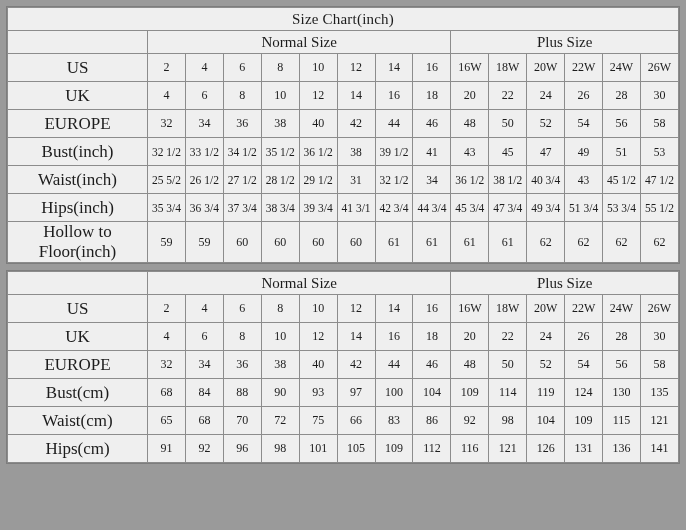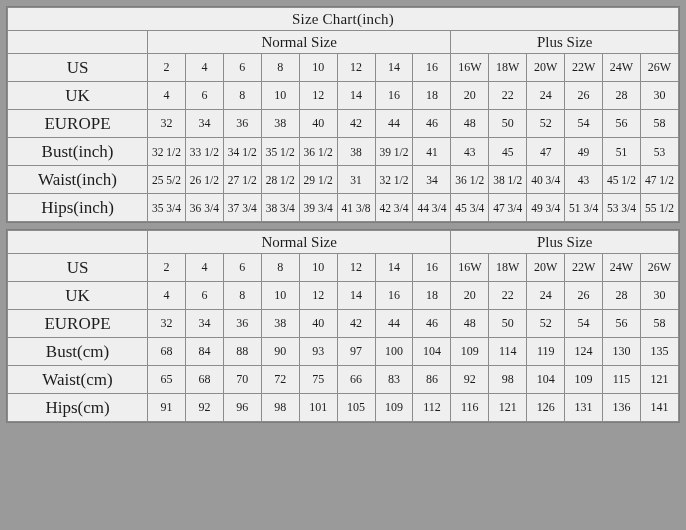--- a/index.html
+++ b/index.html
@@ -185,31 +185,48 @@
           <td class="val-cell small">47 1/2</td>
         </tr>
 
         <tr>
           <td class="label-cell">Hips(inch)</td>
           <td class="val-cell small">35 3/4</td>
           <td class="val-cell small">36 3/4</td>
           <td class="val-cell small">37 3/4</td>
           <td class="val-cell small">38 3/4</td>
           <td class="val-cell small">39 3/4</td>
-          <td class="val-cell small">41 3/8</td>
+          <td class="val-cell small">41 3/1</td>
           <td class="val-cell small">42 3/4</td>
           <td class="val-cell small">44 3/4</td>
           <td class="val-cell small">45 3/4</td>
           <td class="val-cell small">47 3/4</td>
           <td class="val-cell small">49 3/4</td>
           <td class="val-cell small">51 3/4</td>
           <td class="val-cell small">53 3/4</td>
           <td class="val-cell small">55 1/2</td>
         </tr>
 
+        <tr class="row-tall">
+          <td class="label-cell">Hollow to Floor(inch)</td>
+          <td class="val-cell">59</td>
+          <td class="val-cell">59</td>
+          <td class="val-cell">60</td>
+          <td class="val-cell">60</td>
+          <td class="val-cell">60</td>
+          <td class="val-cell">60</td>
+          <td class="val-cell">61</td>
+          <td class="val-cell">61</td>
+          <td class="val-cell">61</td>
+          <td class="val-cell">61</td>
+          <td class="val-cell">62</td>
+          <td class="val-cell">62</td>
+          <td class="val-cell">62</td>
+          <td class="val-cell">62</td>
+        </tr>
       </tbody>
     </table>
   </div>
 
   <div class="chart-block chart2">
     <table>
       <colgroup>
         <col style="width:140px">
         <col span="14">
       </colgroup>

